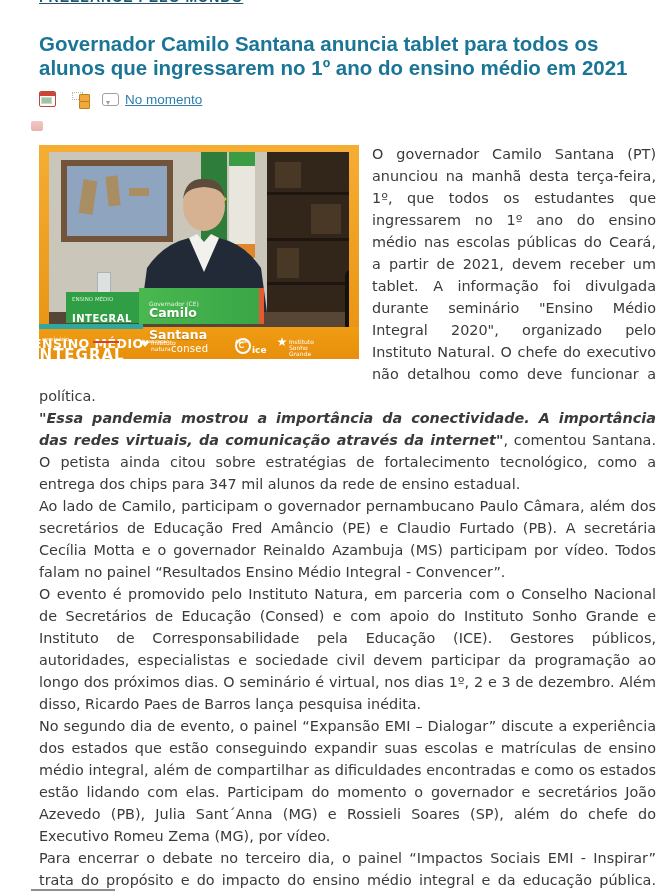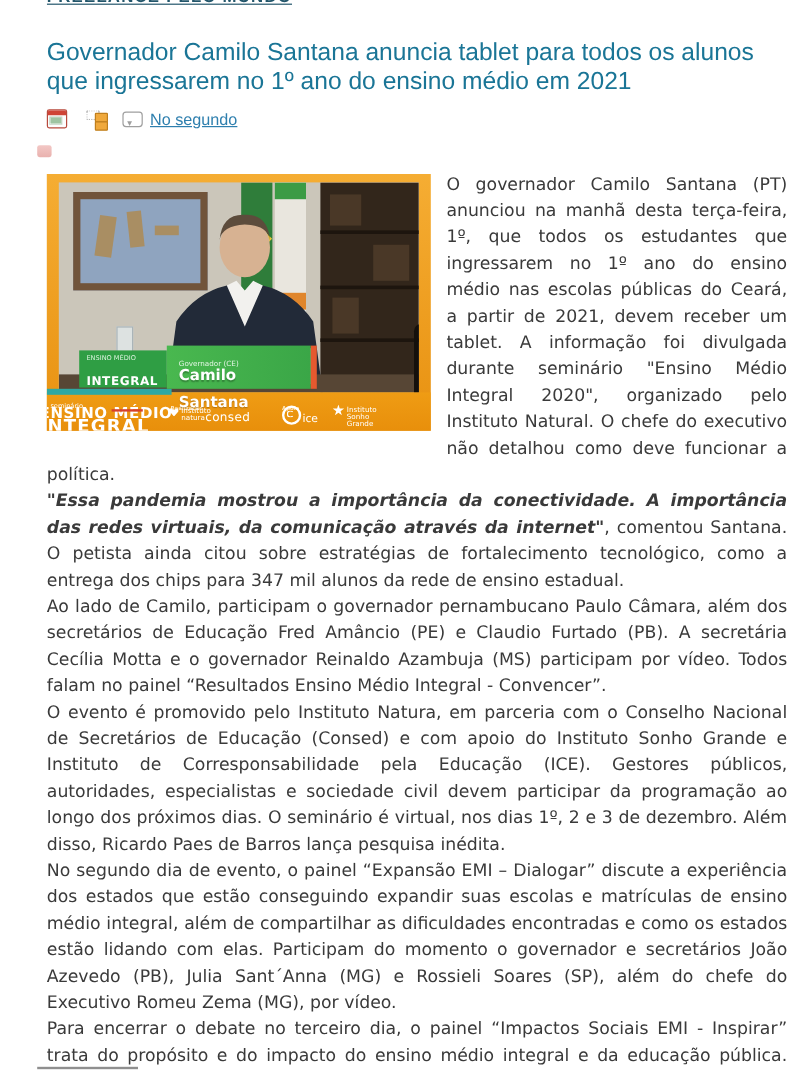--- a/index.html
+++ b/index.html
@@ -15,21 +15,21 @@
   .top-clip span{
     display:block;margin-top:-11px;font-size:14px;font-weight:bold;
     letter-spacing:1px;color:#23566b;text-decoration:underline;
     font-family:"Liberation Sans",sans-serif;
   }
 
   
   .post-title{
     margin:24px 14px 0 39px;
     font-family:"Liberation Sans",sans-serif;
-    font-size:20.5px;line-height:24px;font-weight:400;
+    font-size:20.5px;line-height:24px;font-weight:700;
     color:#1a7596;
   }
 
   
   .meta{margin:10px 0 0 39px;display:flex;align-items:center;height:18px;
         font-family:"Liberation Sans",sans-serif;font-size:13.5px;color:#9a9a9a;}
   .cal{position:relative;width:15px;height:14px;margin-right:6px;display:inline-block;
        background:#fdfdfd;border:1px solid #b84a3d;border-radius:2px;}
   .cal:before{content:"";position:absolute;left:0;top:0;right:0;height:4px;
        background:#cf4436;border-radius:1px 1px 0 0;}
@@ -105,21 +105,21 @@
   .strip .cap{font-size:4.5px;color:#ffe9c2;font-weight:bold;}
   .strip .realiza{left:103px;top:4px;}
   .strip .apoio{left:196px;top:4px;}
   .strip .lg{color:#fff;font-size:6px;line-height:6px;}
   .strip .natura{left:112px;top:13px;}
   .strip .heart{left:102px;top:13px;width:8px;height:7px;background:#fff;
       clip-path:polygon(50% 100%,0 35%,15% 0,50% 25%,85% 0,100% 35%);}
   .strip .consed{left:132px;top:11px;font-size:10px;font-weight:normal;color:#fff;letter-spacing:.3px;}
   .strip .icec{left:196px;top:11px;width:12px;height:12px;border:2px solid #fff;border-radius:50%;}
   .strip .icec:after{content:"";position:absolute;left:2px;top:2px;width:4px;height:4px;border:1.5px solid #fff;border-radius:50%;border-right-color:transparent;}
-  .strip .icet{left:213px;top:12px;font-size:9px;font-weight:normal;color:#fff;}
+  .strip .icet{left:213px;top:12px;font-size:9px;font-weight:bold;color:#fff;}
   .strip .star{left:238px;top:10px;width:10px;height:10px;background:#fff;
       clip-path:polygon(50% 0,61% 35%,98% 35%,68% 57%,79% 91%,50% 70%,21% 91%,32% 57%,2% 35%,39% 35%);}
   .strip .sonho{left:250px;top:12px;width:30px;}
 
   .bottom-line{position:absolute;left:31px;top:889px;width:84px;height:2px;background:#8f8f8f;}
 </style>
 </head>
 <body>
 
 <div class="page">
@@ -131,21 +131,21 @@
   <h1 class="post-title">Governador Camilo Santana anuncia tablet para todos os alunos que ingressarem no 1º ano do ensino médio em 2021</h1>
 
   <div class="meta">
     <span class="cal"></span>
     <span class="labels">
       <span class="f1"></span>
       <span class="f2"></span>
       <span class="f3"></span>
     </span>
     <span class="bubble"></span>
-    <a class="no-comments">No segundo</a>
+    <a class="no-comments">No momento</a>
   </div>
 
   <div class="edit-dot"></div>
 
   <div class="article">
 
     <div class="photo">
       <div class="video">
         <div class="painting">
           <i style="left:14px;top:14px;width:14px;height:34px;transform:rotate(8deg);"></i>

